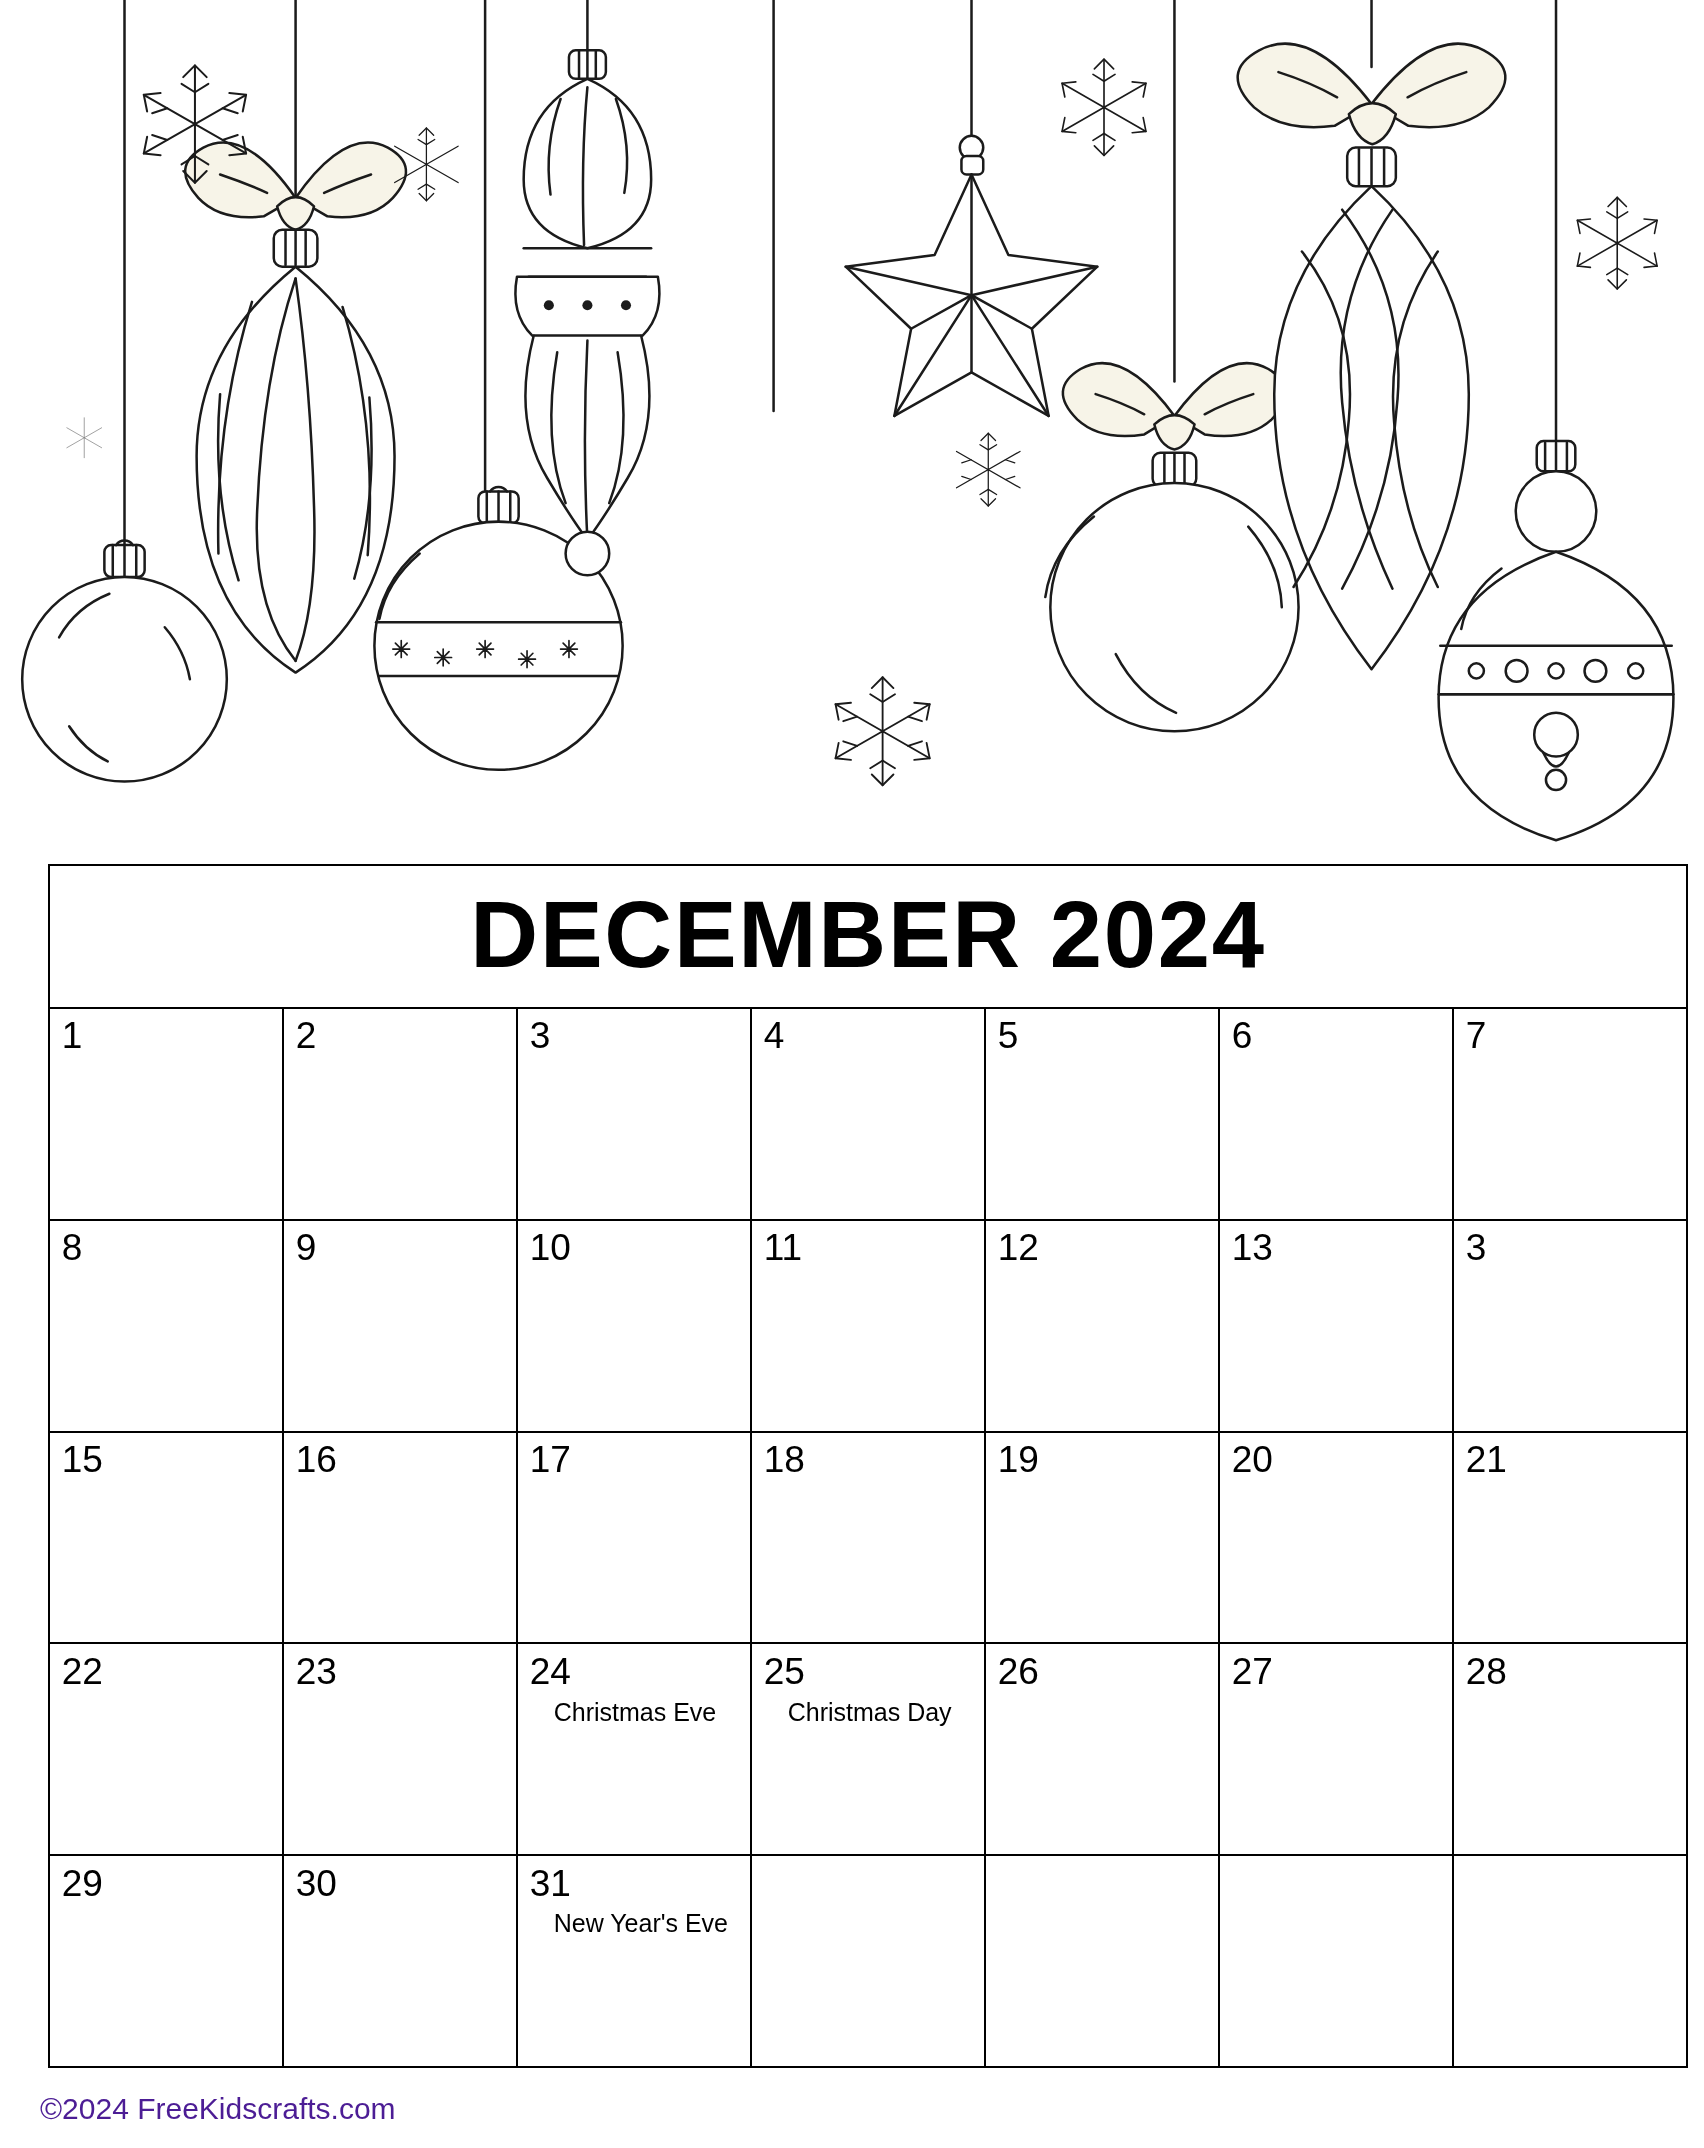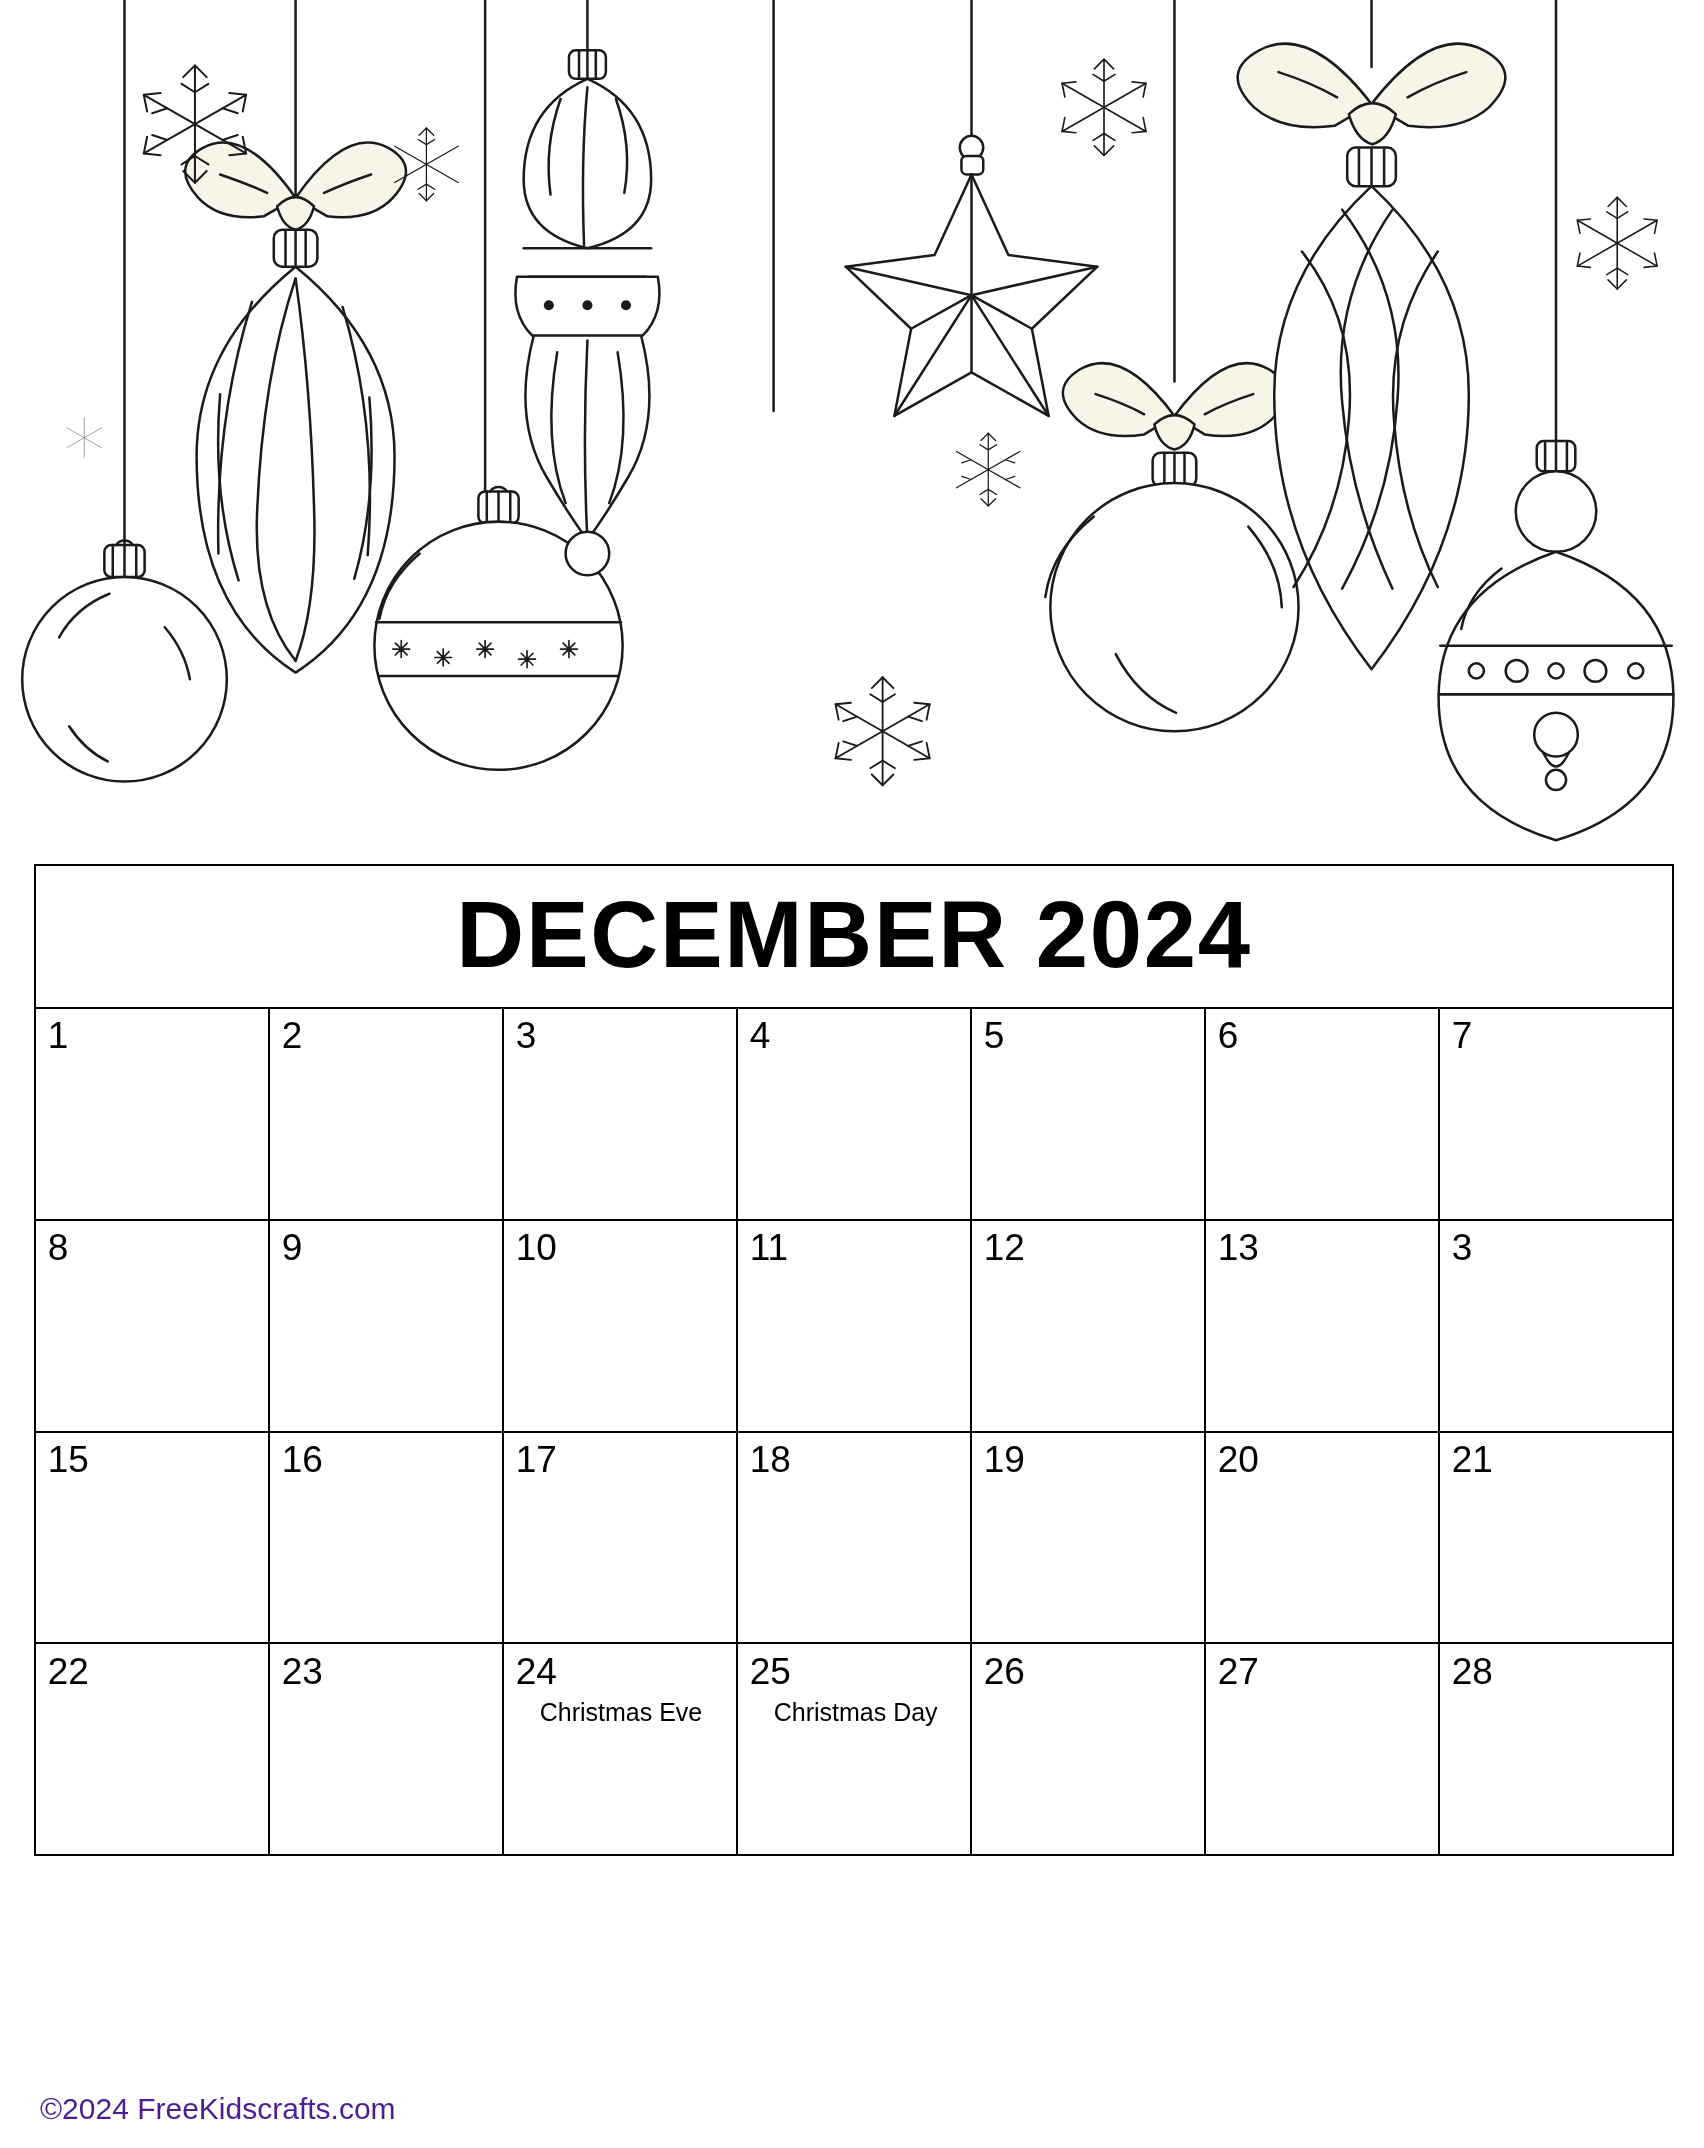--- a/index.html
+++ b/index.html
@@ -29,21 +29,21 @@
     left: 0;
     top: 0;
     width: 1704px;
     height: 847px;
   }
   .art svg { display: block; width: 100%; height: 100%; }
 
   
   .calendar-wrap {
     position: absolute;
-    left: 34px;
+    left: 48px;
     top: 864px;
     width: 1640px;
   }
   table.calendar {
     width: 100%;
     border-collapse: collapse;
     table-layout: fixed;
   }
   table.calendar, table.calendar td, table.calendar th {
     border: 2.5px solid #000;
@@ -443,20 +443,46 @@
           <td class="day">
               <span class="num">27</span>
               <span class="evt"></span>
             </td>
           <td class="day">
               <span class="num">28</span>
               <span class="evt"></span>
             </td>
         </tr>
 
+        <tr>
+          <td class="day">
+              <span class="num">29</span>
+              <span class="evt"></span>
+            </td>
+          <td class="day">
+              <span class="num">30</span>
+              <span class="evt"></span>
+            </td>
+          <td class="day">
+              <span class="num">31</span>
+              <span class="evt">New Year's Eve</span>
+            </td>
+          <td class="day empty">
+              <span class="num"></span>
+            </td>
+          <td class="day empty">
+              <span class="num"></span>
+            </td>
+          <td class="day empty">
+              <span class="num"></span>
+            </td>
+          <td class="day empty">
+              <span class="num"></span>
+            </td>
+        </tr>
       </tbody>
     </table>
   </div>
 
   <div class="footer">©2024 FreeKidscrafts.com</div>
 
 </div>
 
 
 </body></html>

